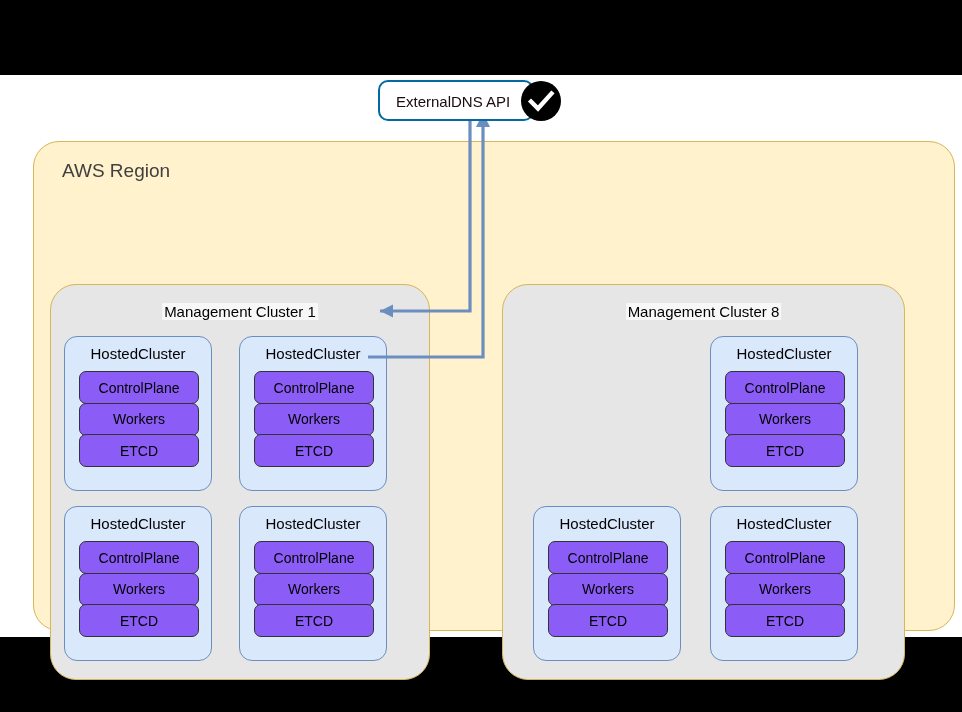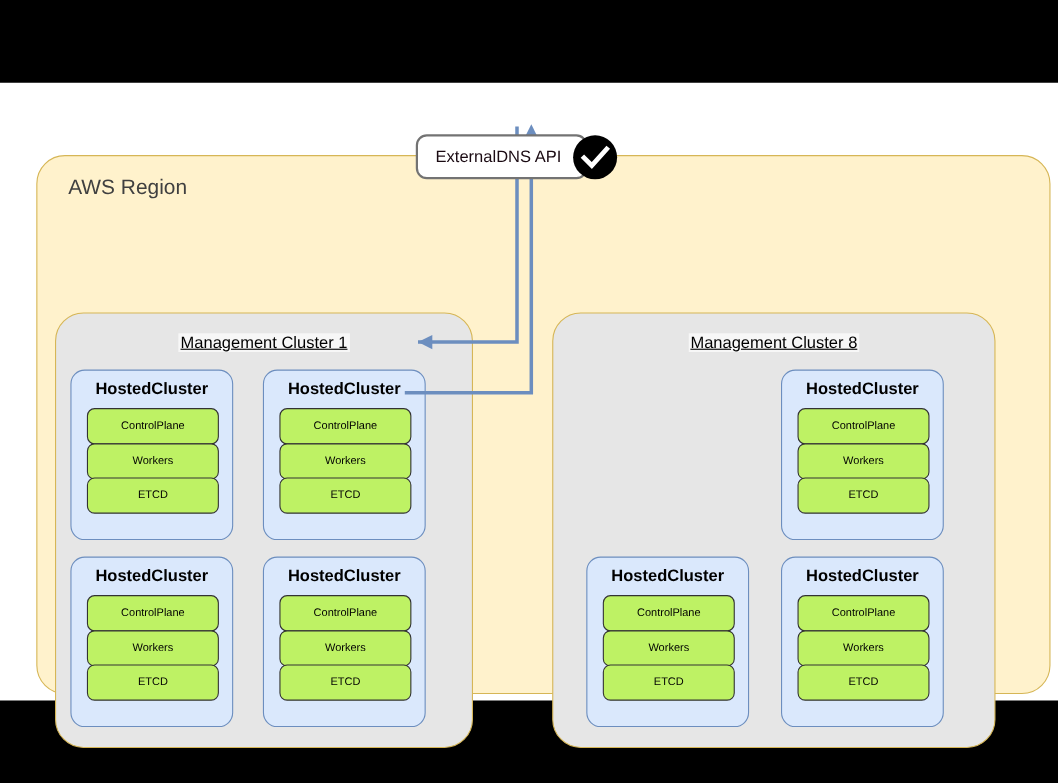--- a/index.html
+++ b/index.html
@@ -41,25 +41,24 @@
   #letterbox-bottom { top: 637px; height: 75px; }
 
   
   #externaldns-node {
     position: absolute;
     left: 378px;
     top: 5px;          
     width: 156px;
     height: 41px;
     background: #ffffff;
-    border: 2px solid #737373;
+    border: 2px solid #0369a1;
     border-radius: 10px;
     box-sizing: border-box;
     z-index: 40;
-    margin-top: 42px;
   }
   #externaldns-label {
     position: absolute;
     left: 16px;
     top: 50%;
     transform: translateY(-50%);
     font-size: 15px;
     color: #1a0a12;
     white-space: nowrap;
   }
@@ -110,21 +109,20 @@
   .mgmt-cluster-label {
     position: absolute;
     top: 18px;
     left: 50%;
     transform: translateX(-50%);
     font-size: 15px;
     color: #000000;
     background: #f7f7f7;
     padding: 0 2px;
     white-space: nowrap;
-    text-decoration: underline;
   }
 
   
   .hosted-cluster {
     position: absolute;
     width: 148px;
     height: 155px;
     background: #dae8fc;
     border: 1px solid #6c8ebf;
     border-radius: 13px;
@@ -133,38 +131,37 @@
   }
   .hosted-cluster-title {
     position: absolute;
     top: 8px;
     left: 0;
     width: 100%;
     text-align: center;
     font-size: 15px;
     color: #000000;
     white-space: nowrap;
-    font-weight: bold;
   }
   .hc-components {
     position: absolute;
     left: 14px;
     top: 34px;
     width: 120px;
   }
   .hc-box {
     height: 33px;
-    background: #bef264;
+    background: #8b5cf6;
     border: 1.5px solid #333333;
     border-radius: 7px;
     box-sizing: border-box;
     display: flex;
     align-items: center;
     justify-content: center;
-    font-size: 10px;
+    font-size: 14px;
     color: #000000;
     margin-top: -1.5px;
     position: relative;
   }
   .hc-box:first-child { margin-top: 0; }
 
   
   #hc-m1-r1c1 { left: 64px;  top: 261px; }
   #hc-m1-r1c2 { left: 239px; top: 261px; }
   #hc-m1-r2c1 { left: 64px;  top: 431px; }

